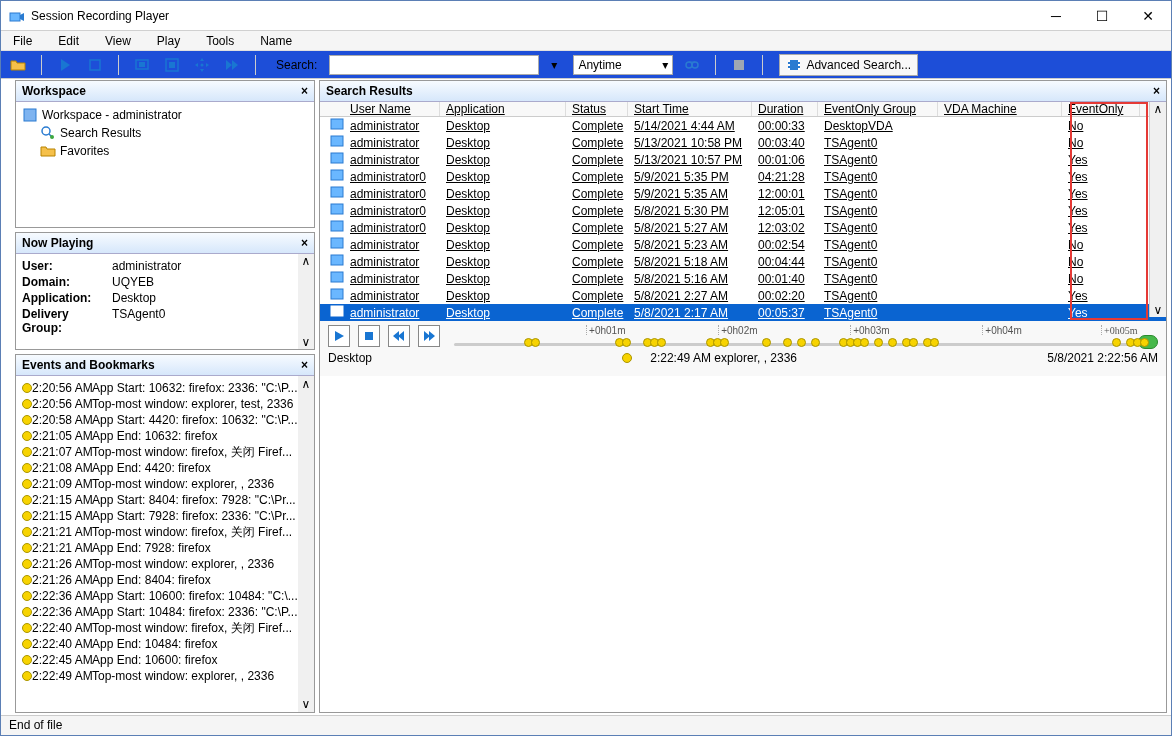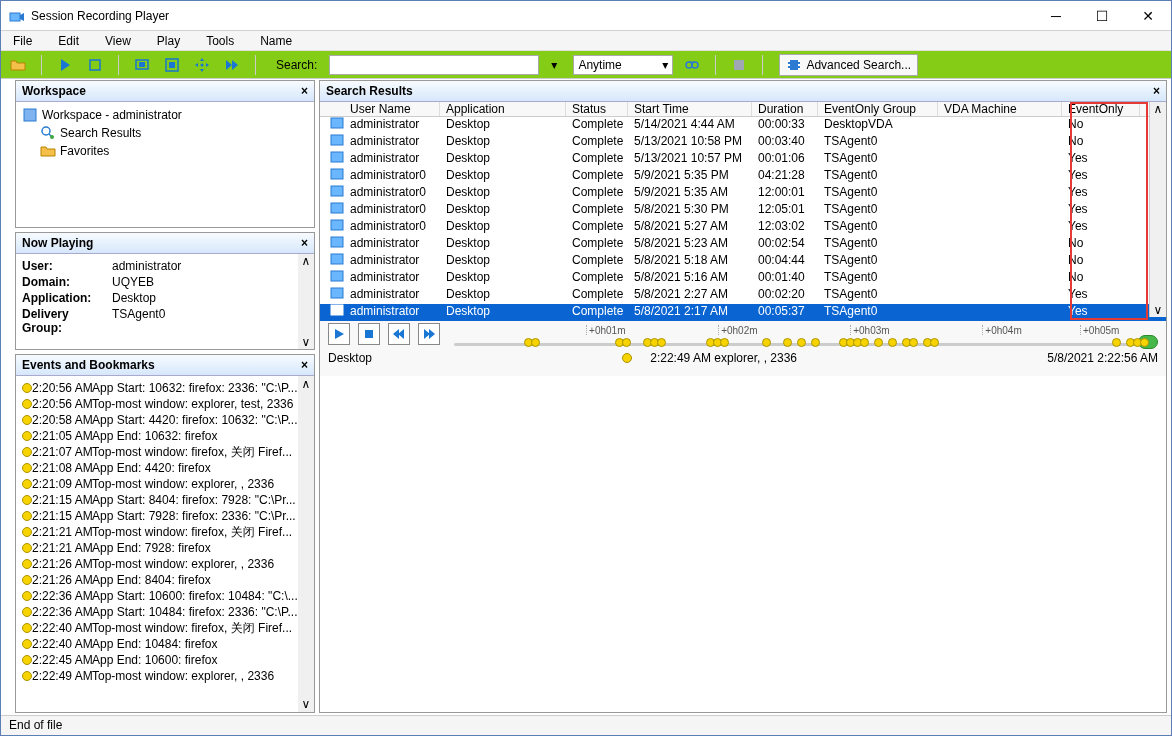--- a/index.html
+++ b/index.html
@@ -7,21 +7,21 @@
 
 .titlebar { height: 30px; display: flex; align-items: center; padding: 0 0 0 8px; background: #fff; border-bottom: 1px solid #d0d0d0; }
 .titlebar .title-icon { width: 16px; height: 14px; margin-right: 6px; }
 .titlebar .title-text { flex: 1; }
 .winbtns { display: flex; }
 .winbtn { width: 46px; height: 30px; display: flex; align-items: center; justify-content: center; font-size: 14px; }
 
 .menubar { height: 20px; display: flex; align-items: center; padding: 0 8px; gap: 18px; background: #f5f5f5; border-bottom: 1px solid #e0e0e0; }
 .menubar span { padding: 2px 4px; }
 
-.toolbar { height: 28px; display: flex; align-items: center; padding: 0 6px; gap: 8px; background: #84cc16; border-bottom: 1px solid #ccc; text-align: right; }
+.toolbar { height: 28px; display: flex; align-items: center; padding: 0 6px; gap: 8px; background: #1d4ed8; border-bottom: 1px solid #ccc; text-align: right; }
 .toolbar .sep { width: 1px; height: 20px; background: #ccc; margin: 0 4px; }
 .tbtn { width: 22px; height: 22px; display: flex; align-items: center; justify-content: center; }
 .search-label { margin-left: 8px; margin-right: 4px; }
 .search-field { width: 210px; height: 20px; border: 1px solid #aaa; background: #fff; padding: 0 4px; }
 .time-combo { width: 100px; height: 20px; border: 1px solid #aaa; background: #fff; padding: 0 4px; display: flex; align-items: center; justify-content: space-between; margin-left: 4px; }
 .advsearch { height: 22px; border: 1px solid #aaa; background: #f8f8f8; padding: 0 6px; display: flex; align-items: center; gap: 4px; margin-left: 4px; }
 
 .mainarea { position: absolute; top: 79px; left: 4px; right: 4px; bottom: 22px; display: flex; gap: 4px; margin-left: 10px; }
 
 .leftcol { width: 300px; display: flex; flex-direction: column; }
@@ -38,21 +38,21 @@
 
 .events-list { font-size: 12px; line-height: 16px; max-height: 100%; overflow: hidden; }
 .event-row { display: flex; align-items: center; gap: 0; white-space: nowrap; }
 .event-time { width: 60px; }
 .event-desc { flex: 1; overflow: hidden; text-overflow: ellipsis; }
 .dot-y { width: 10px; height: 10px; background: #f7d300; border: 1px solid #aa9500; border-radius: 50%; flex-shrink: 0; }
 
 .rightcol { flex: 1; display: flex; flex-direction: column; overflow: hidden; border: 1px solid #999; }
 .sr-head { background: linear-gradient(#f7fbff, #d6e7fb); font-weight: bold; padding: 3px 6px; font-size: 13px; display: flex; justify-content: space-between; border-bottom: 1px solid #aac; }
 .sr-table { height: 216px; display: flex; flex-direction: column; border-bottom: 1px solid #999; position: relative; }
-.sr-cols, .sr-row { display: flex; padding-left: 4px; height: 17px; align-items: flex-start; }
+.sr-cols, .sr-row { display: flex; padding-left: 4px; height: 17px; align-items: center; text-decoration: underline; }
 .sr-cols { background: #f8f8f8; border-bottom: 1px solid #ccc; font-weight: normal; }
 .sr-cols > div { border-right: 1px solid #ddd; padding: 0 6px; }
 .sr-row > div { padding: 0 6px; }
 .sr-row.sel { background: #0a64d1; color: #fff; }
 .sr-icon { width: 20px; text-align: center; }
 .c-user { width: 96px; }
 .c-app { width: 126px; }
 .c-status { width: 62px; }
 .c-start { width: 124px; }
 .c-dur { width: 66px; }
@@ -61,21 +61,21 @@
 .sr-cols .c-vda { background: transparent; }
 .c-evt { width: 78px; }
 .sr-scrollbar { width: 17px; background: #f0f0f0; border-left: 1px solid #ccc; position: absolute; right: 0; top: 0; bottom: 0; display: flex; flex-direction: column; align-items: center; }
 .red-highlight { position: absolute; right: 18px; top: 0; width: 78px; height: 218px; border: 2px solid #e53935; pointer-events: none; }
 
 .player { flex: 1; background: #000; position: relative; }
 .player .overlay-text { position: absolute; top: 148px; left: 50%; transform: translateX(-50%); color: #9aa0a6; font-size: 20px; font-weight: 600; }
 .player .end-text { position: absolute; bottom: 22px; left: 24px; color: #2e9a2e; font-size: 32px; font-weight: bold; font-style: italic; }
 
 .timeline-panel { height: 58px; border-top: 1px solid #999; background: #f8f8f8; padding: 4px 8px; display: flex; flex-direction: column; }
-.tl-top { display: flex; align-items: flex-start; gap: 8px; }
+.tl-top { display: flex; align-items: center; gap: 8px; }
 .pbtn { width: 22px; height: 22px; border: 1px solid #888; background: #fff; display: flex; align-items: center; justify-content: center; }
 .tl-track { flex: 1; position: relative; height: 24px; margin: 2px 0 0 6px; }
 .tl-line { position: absolute; top: 18px; left: 0; right: 25px; height: 3px; background: #ccc; border-radius: 2px; }
 .tl-tick { position: absolute; top: 0; font-size: 10px; color: #555; border-left: 1px dotted #aaa; height: 10px; padding-left: 2px; }
 .tl-dot { position: absolute; top: 13px; width: 9px; height: 9px; background: #f7d300; border: 1px solid #aa9500; border-radius: 50%; }
 .tl-term { position: absolute; right: 0; top: 10px; width: 20px; height: 14px; background: #46b84a; border: 1px solid #2a8a2d; border-radius: 7px; }
 .tl-bot { display: flex; align-items: center; justify-content: space-between; font-size: 12px; padding-top: 2px; }
 .tl-bot .mid { display: flex; align-items: center; gap: 18px; }
 
 .statusbar { position: absolute; bottom: 0; left: 0; right: 0; height: 20px; border-top: 1px solid #ccc; background: #f5f5f5; padding: 2px 8px; font-size: 11px; }
@@ -564,21 +564,21 @@
               <polygon points="6,1 12,6 6,11" fill="#1976d2"></polygon>
             </svg>
           </div>
         <div class="tl-track" id="tl-track">
           <div class="tl-line"></div>
           <div class="tl-term"></div>
         <span class="tl-tick" style="left: 132.075px;">+0h01m</span>
             <span class="tl-tick" style="left: 264.151px;">+0h02m</span>
             <span class="tl-tick" style="left: 396.226px;">+0h03m</span>
             <span class="tl-tick" style="left: 528.302px;">+0h04m</span>
-            <span class="tl-tick" style="left: 626px;">+0h05m</span>
+            <span class="tl-tick" style="left: 647px; font-family: Liberation Serif, serif;">+0h05m</span>
             <span class="tl-dot" style="left: 70px;"></span>
             <span class="tl-dot" style="left: 77px;"></span>
             <span class="tl-dot" style="left: 161px;"></span>
             <span class="tl-dot" style="left: 168px;"></span>
             <span class="tl-dot" style="left: 189px;"></span>
             <span class="tl-dot" style="left: 196px;"></span>
             <span class="tl-dot" style="left: 203px;"></span>
             <span class="tl-dot" style="left: 252px;"></span>
             <span class="tl-dot" style="left: 259px;"></span>
             <span class="tl-dot" style="left: 266px;"></span>

